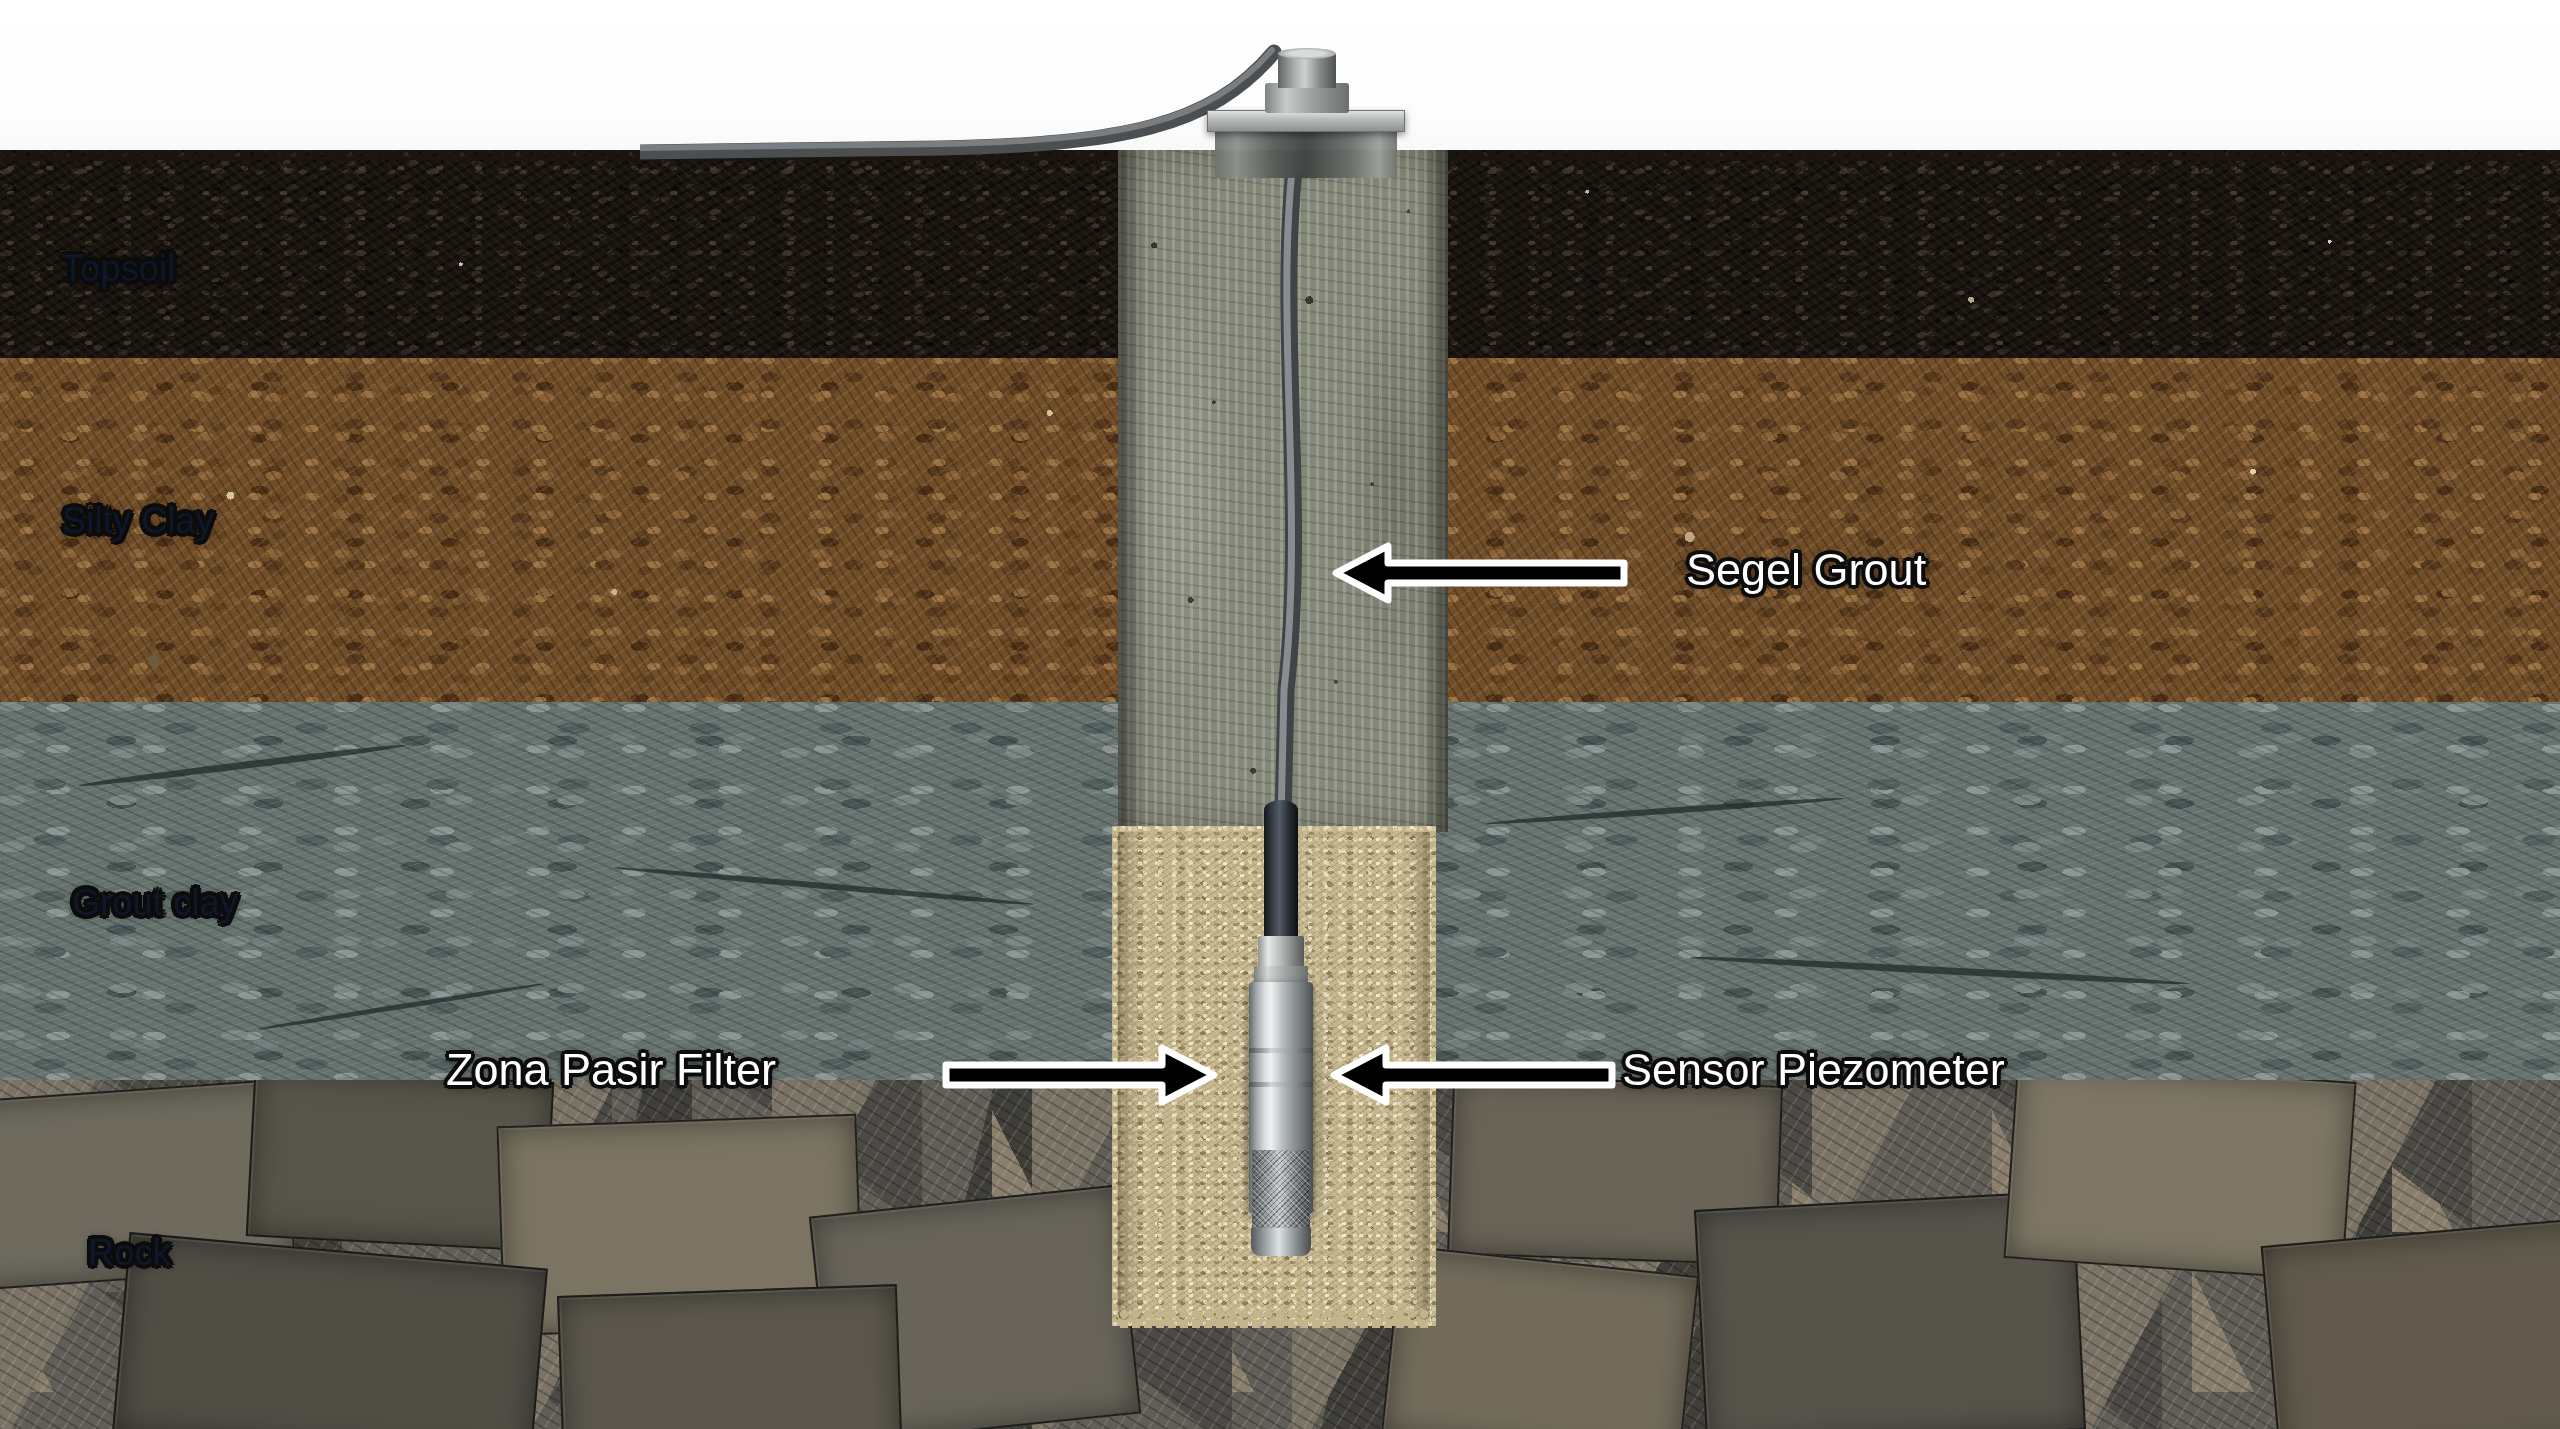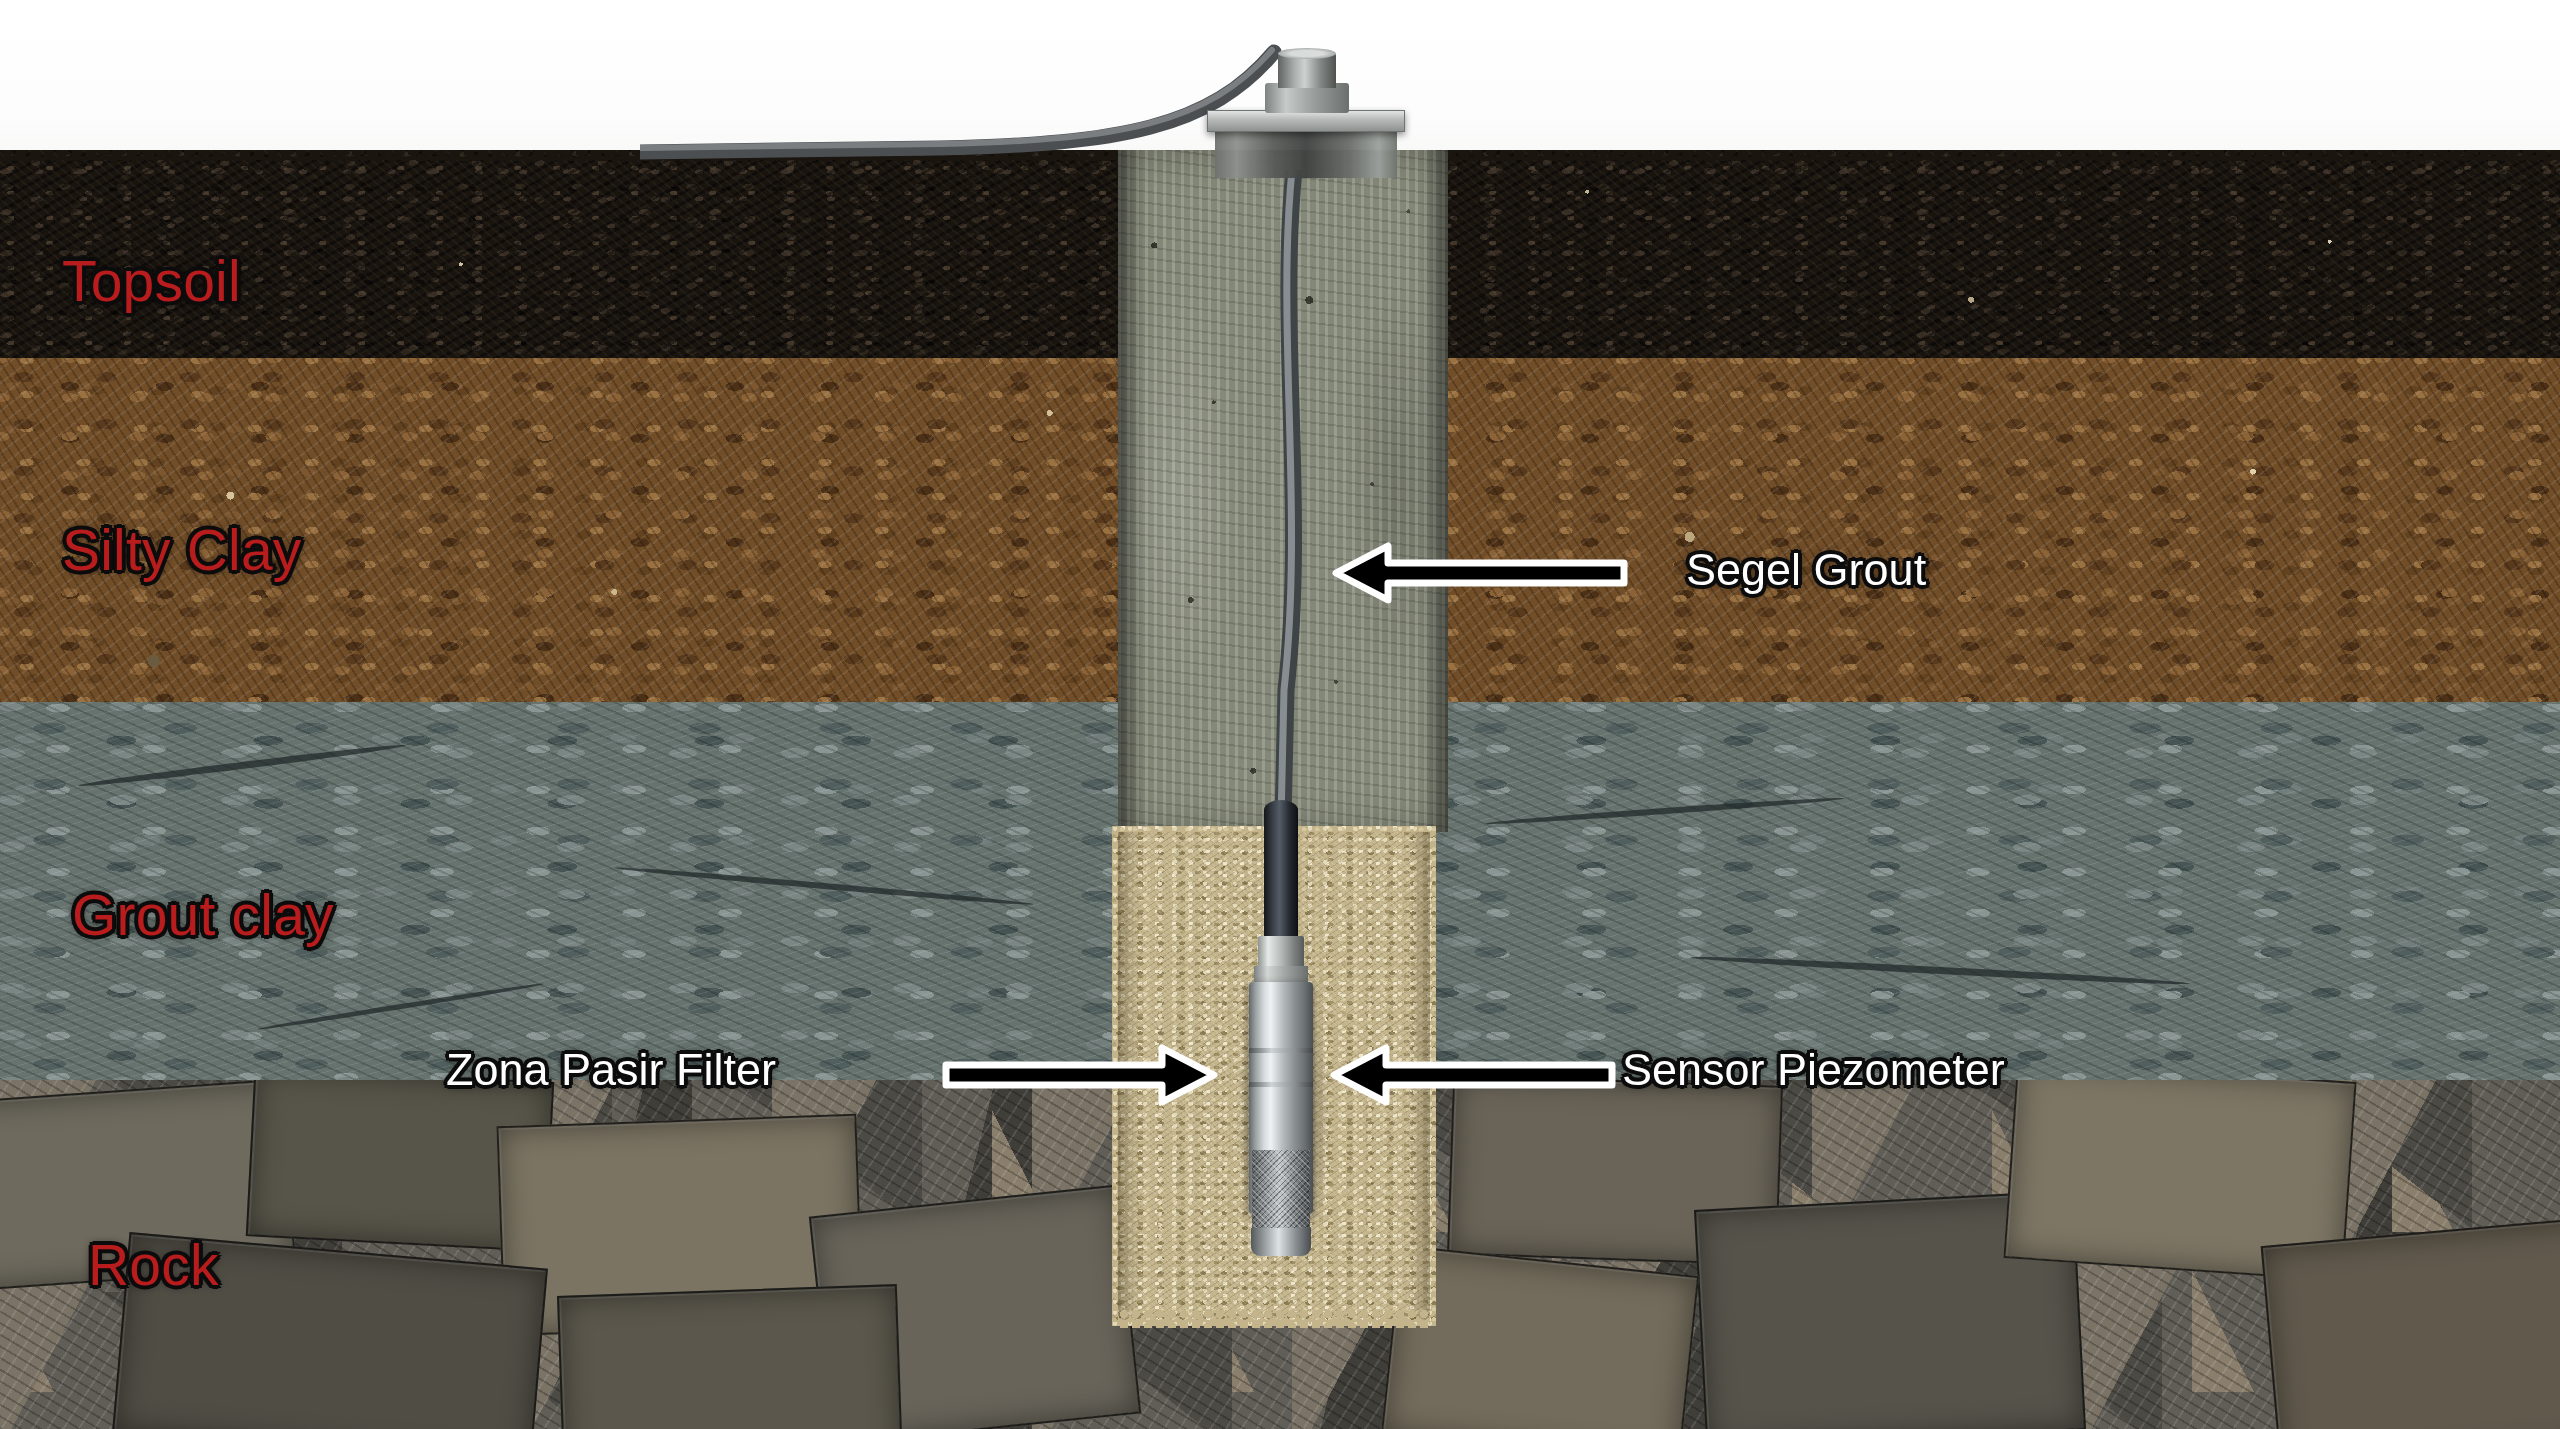--- a/index.html
+++ b/index.html
@@ -292,22 +292,22 @@
   }
   .probe-shadow {
     position:absolute; left:1236px; top:980px; width:96px; height:286px;
     background:radial-gradient(ellipse at 50% 50%, rgba(0,0,0,.35), transparent 72%);
     pointer-events:none;
   }
 
   
   .layer-label {
     position:absolute;
-    color:#b91c1c;
-    font-size:57px;
+    color:#0f172a;
+    font-size:36px;
     font-weight:400;
     letter-spacing:.2px;
     white-space:nowrap;
     text-shadow:
       -3px -3px 0 #0c0c0c, 3px -3px 0 #0c0c0c, -3px 3px 0 #0c0c0c, 3px 3px 0 #0c0c0c,
       -4px 0 0 #0c0c0c, 4px 0 0 #0c0c0c, 0 -4px 0 #0c0c0c, 0 4px 0 #0c0c0c,
       0 0 10px rgba(0,0,0,.9);
   }
   .callout {
     position:absolute;
@@ -405,21 +405,21 @@
   <div class="probe-hex"></div>
   <div class="probe-shoulder"></div>
   <div class="probe-body"></div>
   <div class="probe-ring" style="top:1048px;"></div>
   <div class="probe-ring" style="top:1082px;"></div>
   <div class="probe-screen"></div>
   <div class="probe-nose"></div>
 
   <div class="layer-label" style="left:62px; top:248px;">Topsoil</div>
 
-  <div class="layer-label" style="left:62px; top:517px;">Silty Clay</div>
+  <div class="layer-label" style="left:62px; top:500px;">Silty Clay</div>
 
   <div class="layer-label" style="left:72px; top:882px;">Grout clay</div>
 
   <div class="layer-label" style="left:80px; top:1232px;padding-left:8px;">Rock</div>
 
   <svg class="arrow" style="left:1330px; top:538px; width:300px; height:70px;" viewBox="0 0 300 70">
     <path d="M 6 35 L 58 8 L 58 25 L 294 25 L 294 45 L 58 45 L 58 62 Z" fill="#000000" stroke="#ffffff" stroke-width="7" stroke-linejoin="round"></path>
   </svg>
   <div class="callout" style="left:1686px; top:546px;">
     <div>Segel Grout</div>

